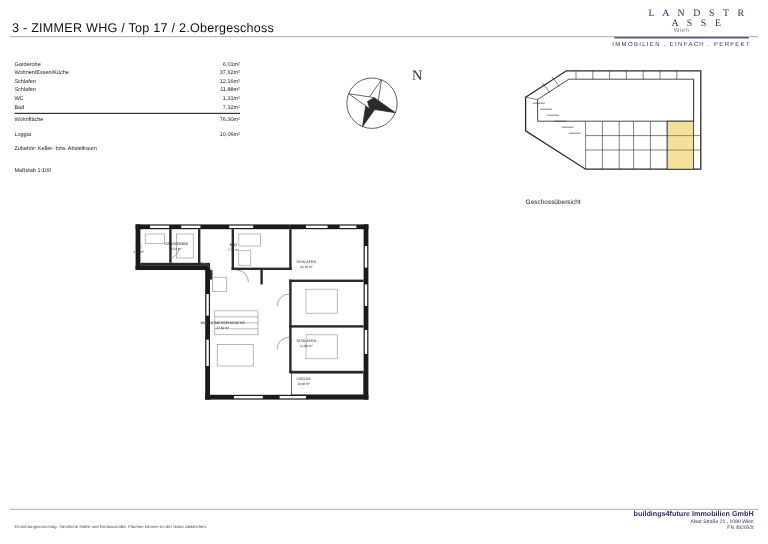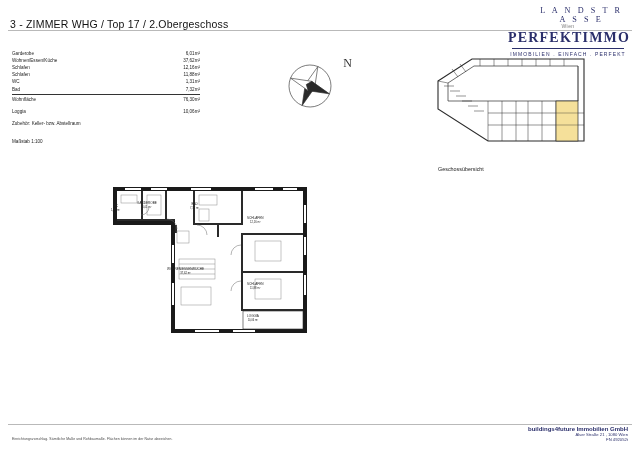--- a/index.html
+++ b/index.html
@@ -102,21 +102,20 @@
 <body>
 
 <div class="sheet">
 
   <div class="title">3 - ZIMMER WHG / Top 17 / 2.Obergeschoss</div>
   <div class="hr-top"></div>
 
   <div class="logo">
     <div class="l1">L A N D S T R A S S E</div>
     <div class="l1b">Wien</div>
-    <div class="l2">PERFEKTIMMO</div>
     <div class="bar"></div>
     <div class="l3">IMMOBILIEN . EINFACH . PERFEKT</div>
   </div>
 
   <div class="areas">
     <div class="arow">
       <span>Garderobe</span>
       <span class="v">6,01m²</span>
     </div>
     <div class="arow">

